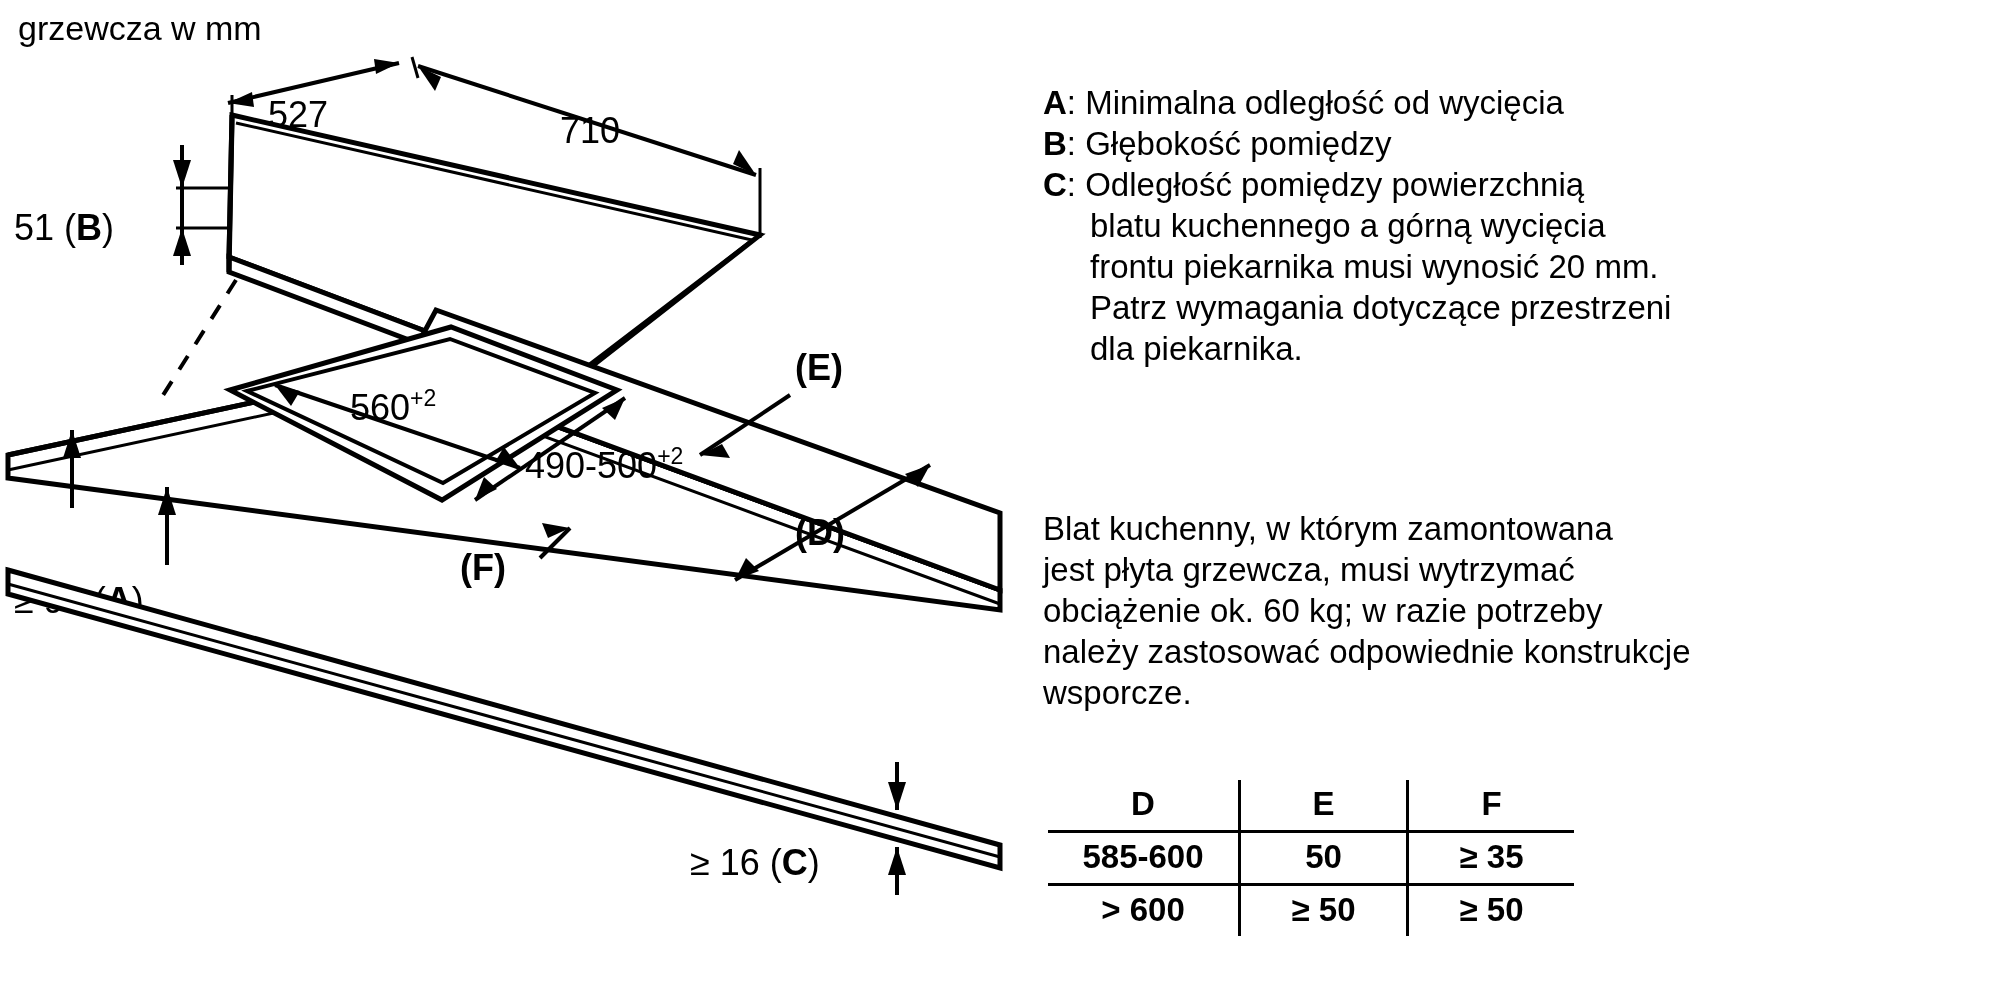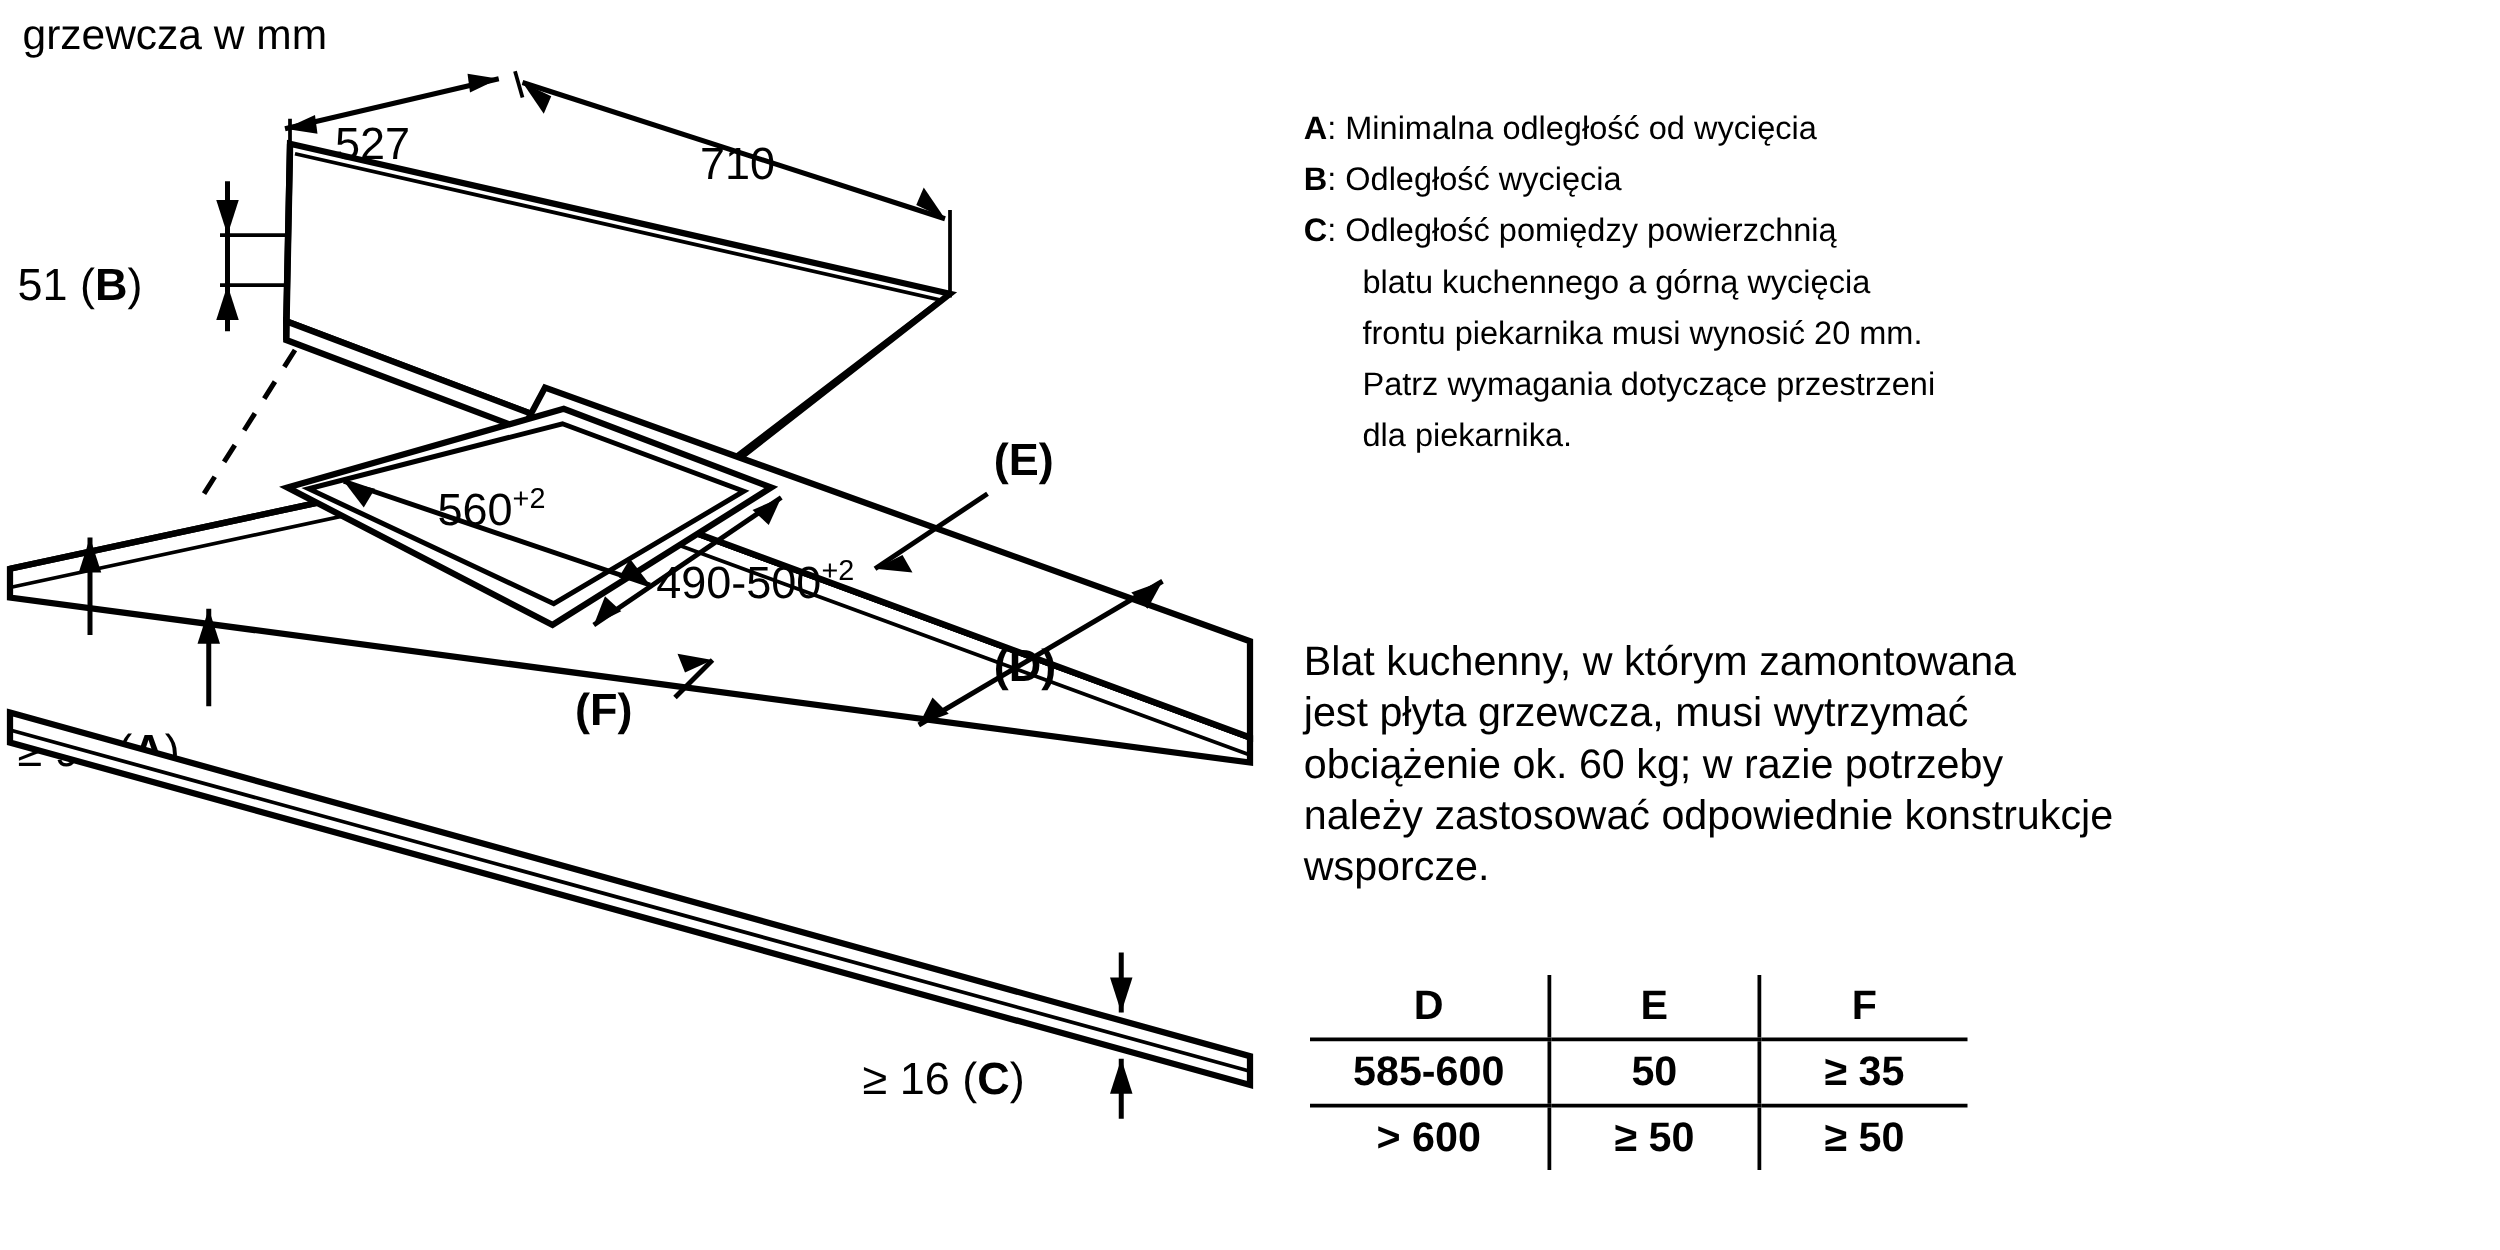--- a/index.html
+++ b/index.html
@@ -32,21 +32,21 @@
     position: absolute;
     left: 0;
     top: 0;
   }
   
   .legend {
     position: absolute;
     left: 1043px;
     top: 82px;
     width: 880px;
-    font-size: 26px;
+    font-size: 33px;
     line-height: 41px;
   }
   .legend-row {
     display: block;
     white-space: nowrap;
   }
   .legend-key {
     font-weight: bold;
   }
   .legend-indent {
@@ -236,21 +236,21 @@
 
     <g>
       <polygon points="8,570 1000,845 1000,868 8,594" fill="#ffffff" stroke="#000000" stroke-width="5"></polygon>
       <polyline points="8,584 1000,857" fill="none" stroke="#000" stroke-width="3"></polyline>
     </g>
 
   </svg>
 
   <div class="legend">
     <span class="legend-row"><b class="legend-key">A</b><span>: Minimalna odległość od wycięcia</span></span>
-    <span class="legend-row"><b class="legend-key">B</b><span>: Odległość wycięcia</span></span>
+    <span class="legend-row"><b class="legend-key">B</b><span>: Głębokość pomiędzy</span></span>
     <span class="legend-row"><b class="legend-key">C</b><span>: Odległość pomiędzy powierzchnią</span></span>
     <span class="legend-indent">blatu kuchennego a górną wycięcia</span>
     <span class="legend-indent">frontu piekarnika musi wynosić 20 mm.</span>
     <span class="legend-indent">Patrz wymagania dotyczące przestrzeni</span>
     <span class="legend-indent">dla piekarnika.</span>
   </div>
 
   <div class="note">
     <span>Blat kuchenny, w którym zamontowana</span>
     <span>jest płyta grzewcza, musi wytrzymać</span>

